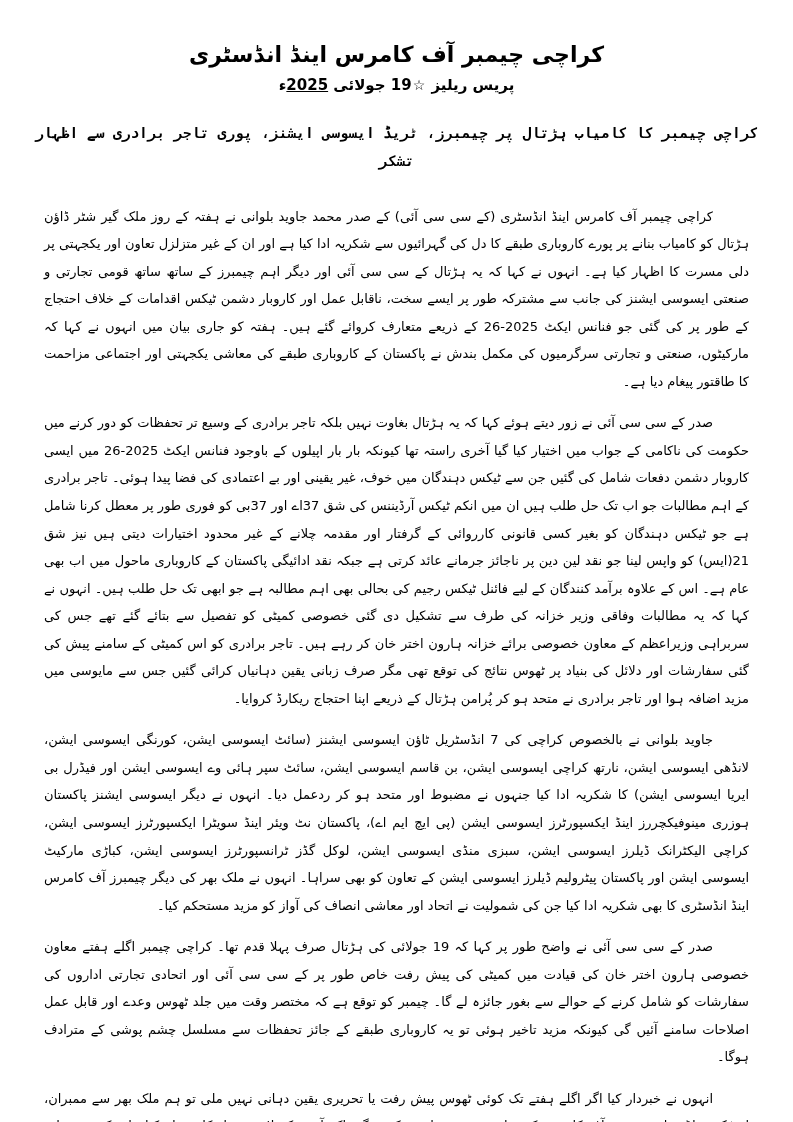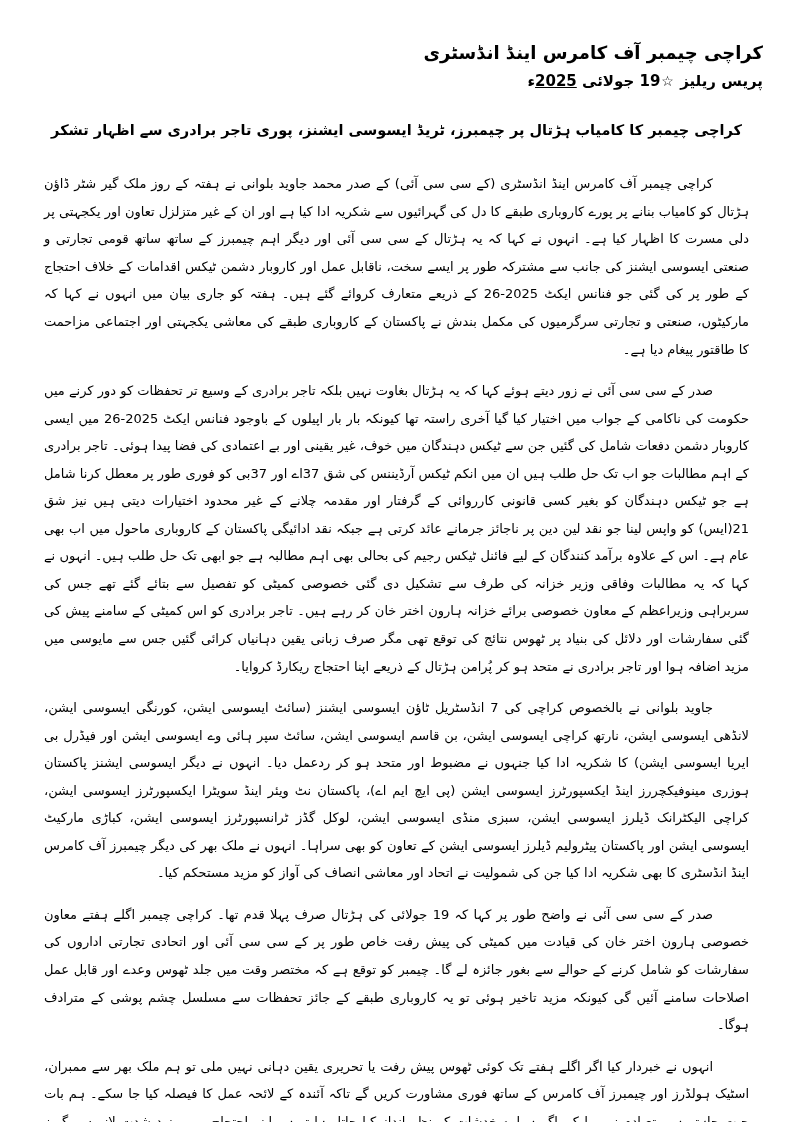--- a/index.html
+++ b/index.html
@@ -9,42 +9,42 @@
     height: 1122px;
     margin: 0 auto;
     background: #ffffff;
     color: #000000;
     padding: 42px 30px 20px 30px;
     overflow: hidden;
     font-family: "DejaVu Sans", sans-serif;
     direction: rtl;
   }
   .doc-title {
-    text-align: right;
+    text-align: center;
     font-weight: bold;
-    font-size: 18px;
+    font-size: 22px;
     letter-spacing: 0;
   }
   .press-line {
     margin-top: 9px;
-    text-align: right;
+    text-align: center;
     font-weight: bold;
     font-size: 15px;
   }
   .press-line span { display: inline; }
   .press-line .star { font-size: 14px; padding: 0 1px; }
   .press-line .year { text-decoration: underline; }
   .headline {
     margin-top: 26px;
     font-weight: bold;
     font-size: 14.5px;
     line-height: 1.95;
     text-align: center;
   }
-  .headline .hl-line { margin: 0; }
+  .headline .hl-line { margin: 0; font-family: Liberation Mono, monospace; }
   .body-block {
     margin-top: 26px;
     font-size: 13px;
     line-height: 2.12;
     text-align: justify;
   }
   .body-block p {
     margin: 14px;
     text-indent: 36px; 
   }

